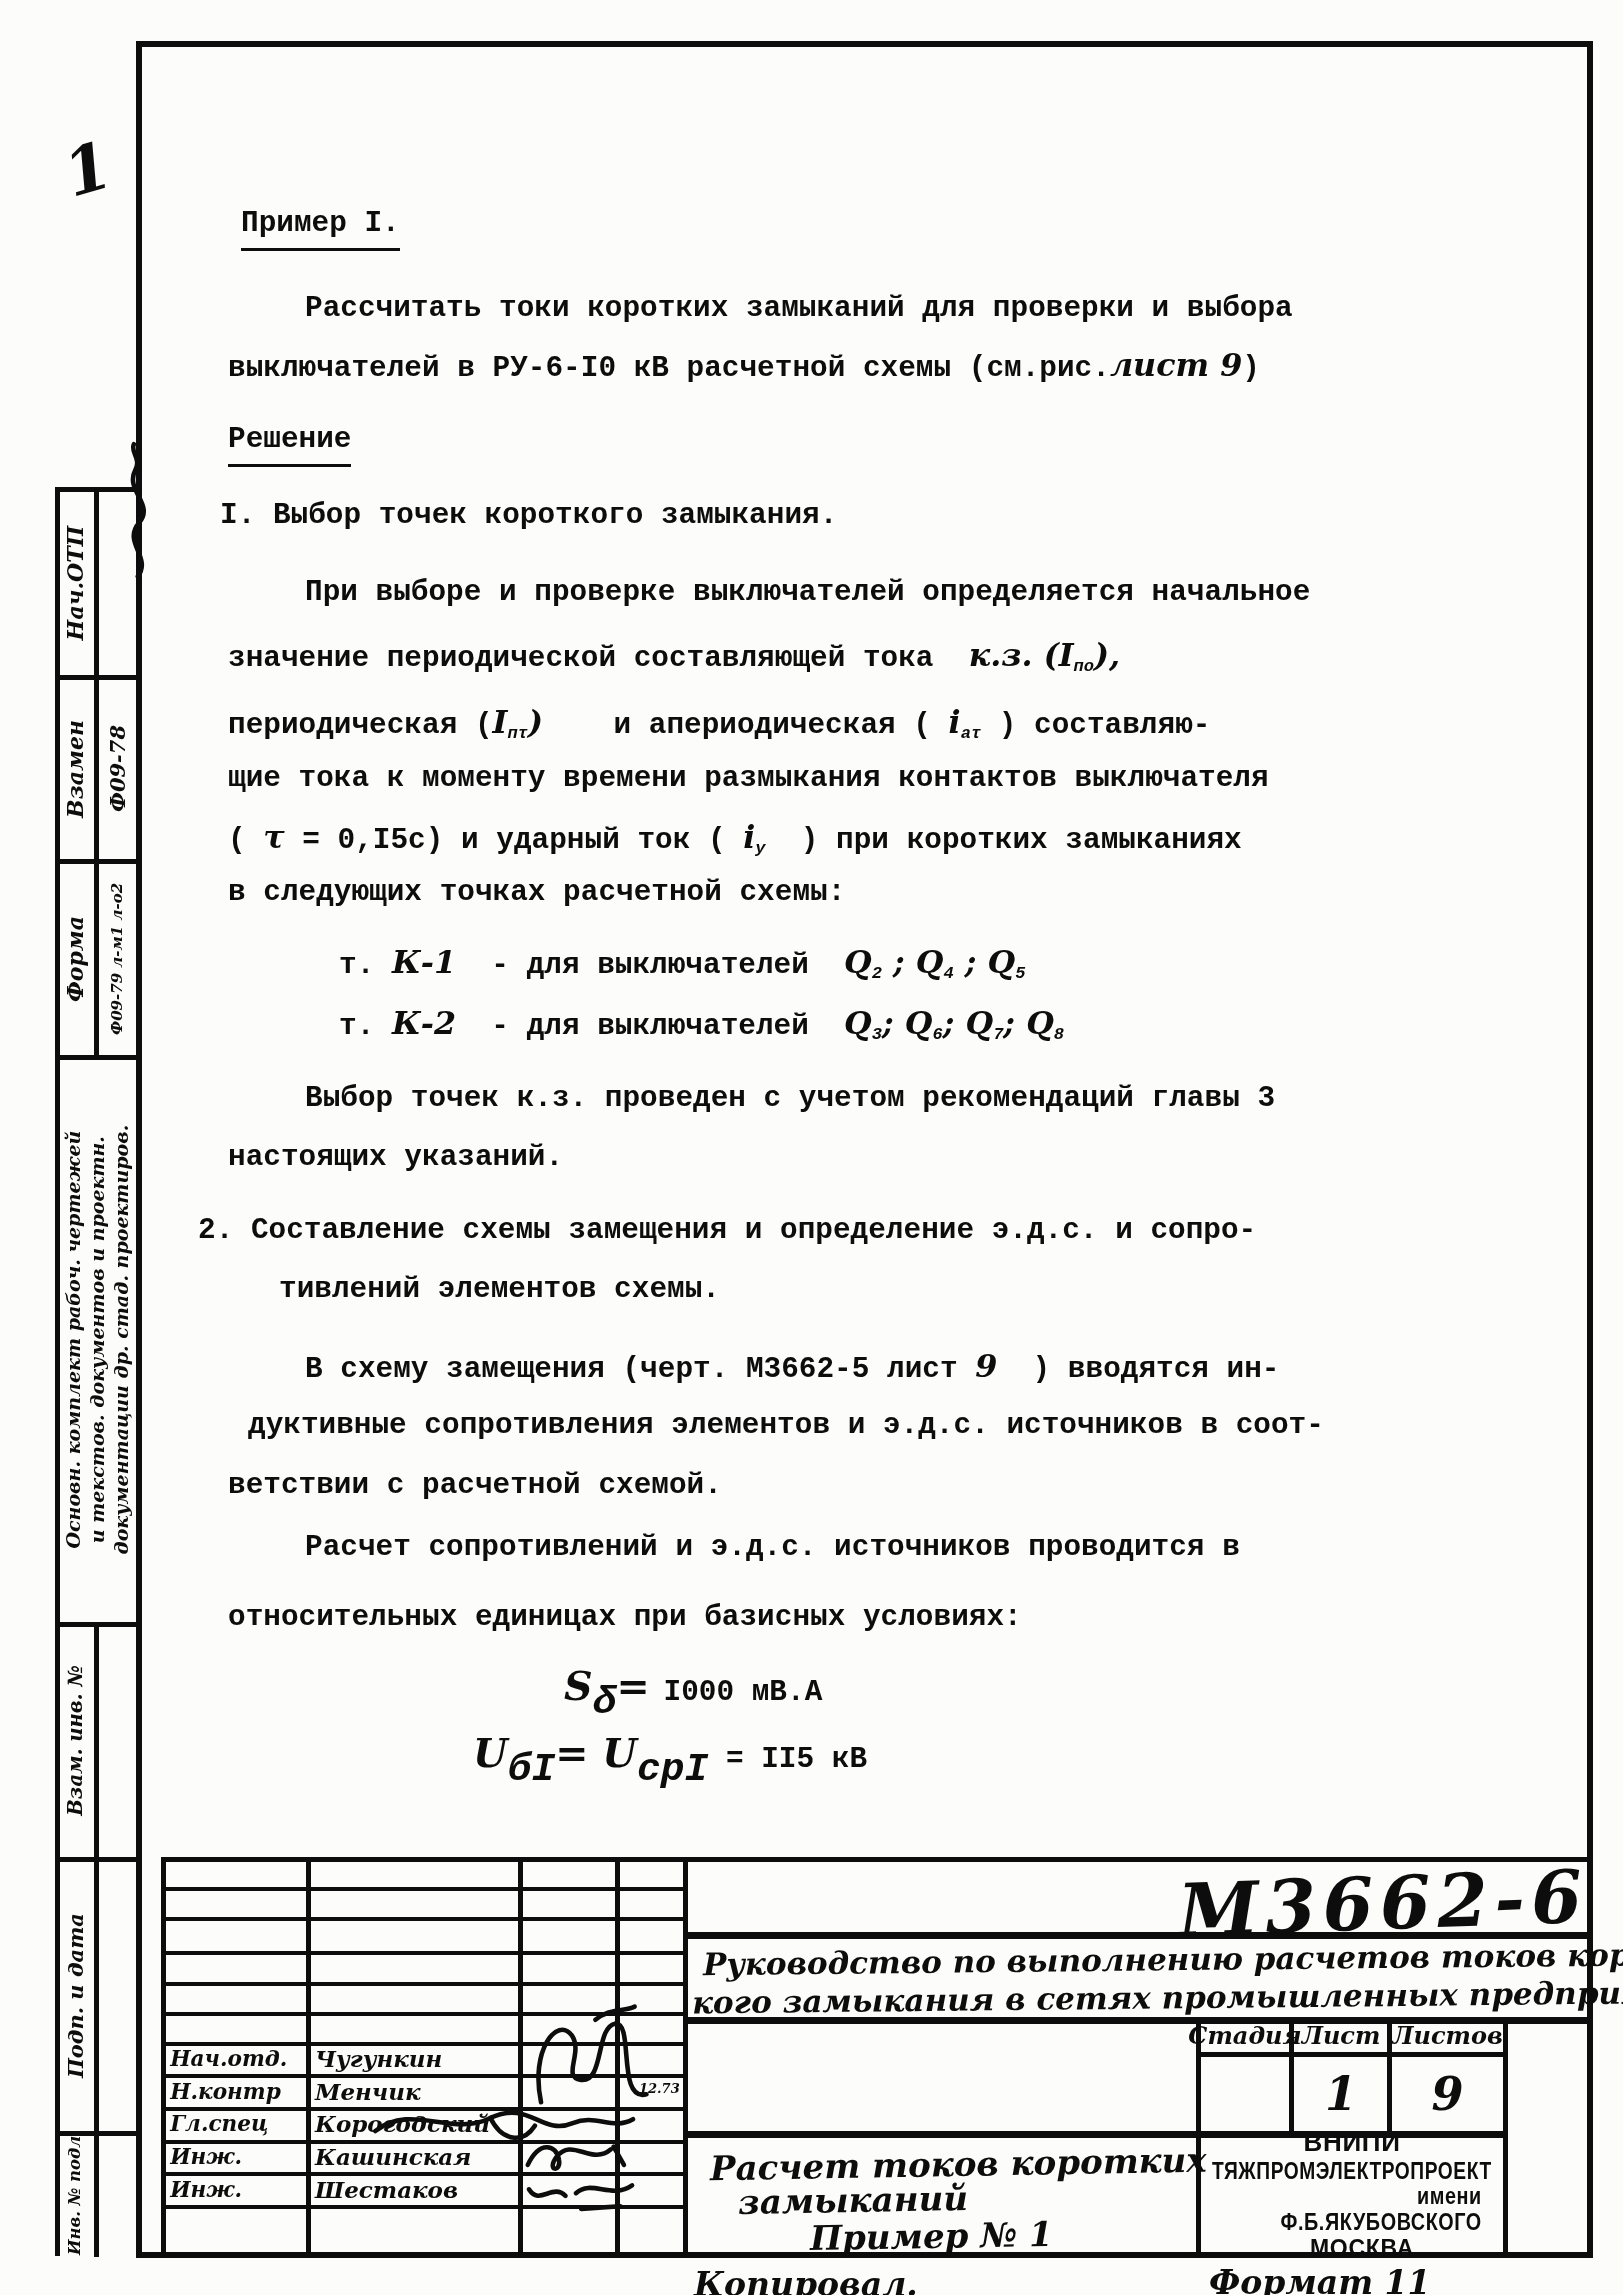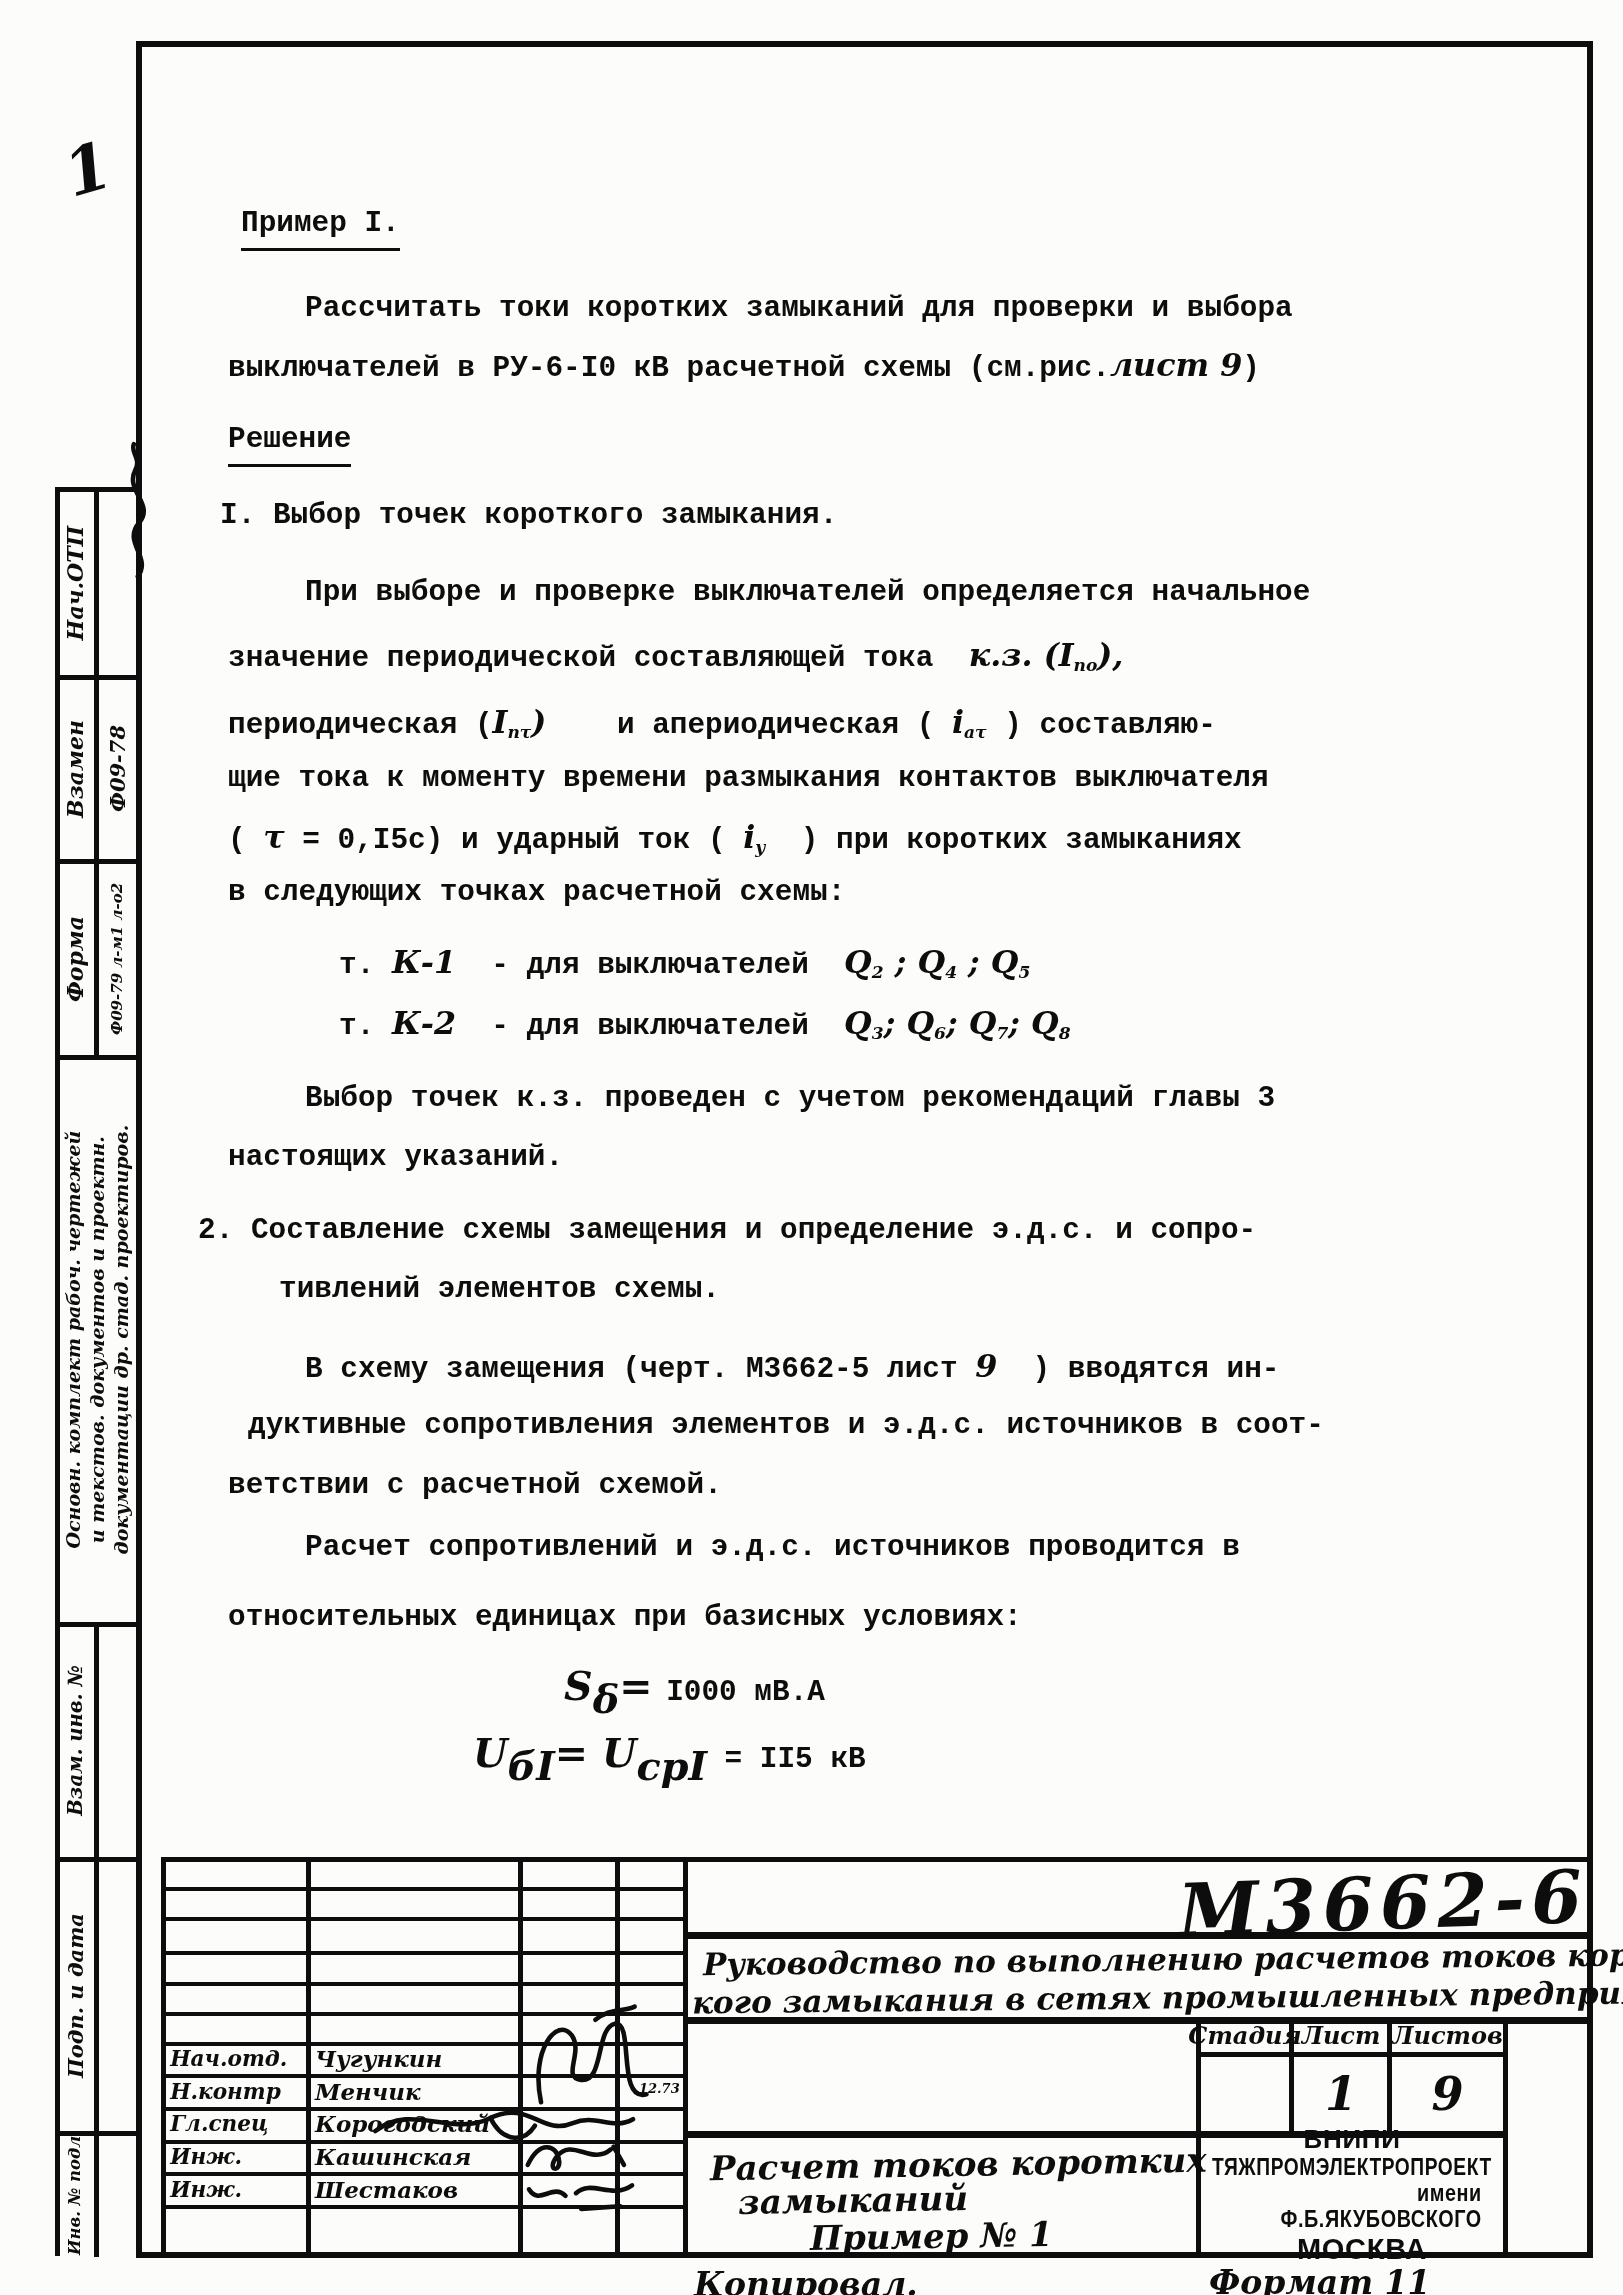--- a/index.html
+++ b/index.html
@@ -4,21 +4,21 @@
 <style>
   html,body{margin:0;padding:0;background:#8a8a8a;}
   .page{position:relative;width:1623px;height:2295px;margin:0 auto;background:#fcfcfa;
         overflow:hidden;color:#0d0d0d;
         font-family:"Liberation Mono","DejaVu Sans Mono",monospace;}
   .fl,.gl{position:absolute;background:#0d0d0d;}
   
   .bline{position:absolute;white-space:pre;font-weight:700;font-size:29.4px;line-height:1.15;}
   .typed{font-family:"Liberation Mono","DejaVu Sans Mono",monospace;}
   .hand{font-family:"DejaVu Serif","Liberation Serif",serif;font-style:italic;font-weight:600;font-size:1.08em;}
-  .sub{font-size:0.58em;vertical-align:-0.32em;}
+  .sub{font-size:0.58em;vertical-align:-0.32em;font-family:Liberation Mono, monospace;}
   .ul{border-bottom:3.9px solid #0d0d0d;padding-bottom:7px;}
   .formula .hand{font-size:1.35em;}
   
   .hw{position:absolute;white-space:pre;font-family:"DejaVu Serif","Liberation Serif",serif;
       font-style:italic;font-weight:600;}
   
   .vcell{position:absolute;display:flex;align-items:center;justify-content:center;overflow:visible;}
   .vtext{transform:rotate(-90deg);white-space:nowrap;font-family:"DejaVu Serif","Liberation Serif",serif;
          font-style:italic;font-weight:600;text-align:center;}
   .stamp{font-family:"Liberation Sans",sans-serif;font-weight:700;letter-spacing:0.7px;}
@@ -169,21 +169,21 @@
   </div>
 
   <div class="hw" style="left:710px;top:2144px;font-size:34px;transform:rotate(-1deg);">Расчет токов коротких</div>
   <div class="hw" style="left:738px;top:2180px;font-size:34px;transform:rotate(-1deg);">замыканий</div>
   <div class="hw" style="left:810px;top:2216px;font-size:34px;transform:rotate(-1deg);">Пример № 1</div>
 
   <div class="orgbox" style="left:1201px;top:2137px;width:302px;height:116px;text-align:right;">
     <span class="stamp" style="font-size:26px;">ВНИПИ</span>
     <span class="stamp" style="font-size:24px;transform:scaleX(0.80);">ТЯЖПРОМЭЛЕКТРОПРОЕКТ</span>
     <span class="stamp" style="font-size:23px;transform:scaleX(0.86);">имени Ф.Б.ЯКУБОВСКОГО</span>
-    <span class="stamp" style="font-size:29px;margin-left:20px;">МОСКВА</span>
+    <span class="stamp" style="font-size:23px;margin-left:20px;">МОСКВА</span>
   </div>
 
   <div class="sigrow" style="left:161px;top:2043px;width:523px;">
     <span class="hw pos">Нач.отд.</span>
     <span class="hw nm">Чугункин</span>
   </div>
   <div class="sigrow" style="left:161px;top:2076px;width:523px;">
     <span class="hw pos">Н.контр</span>
     <span class="hw nm">Менчик</span>
     <span class="hw dt">12.73</span>

